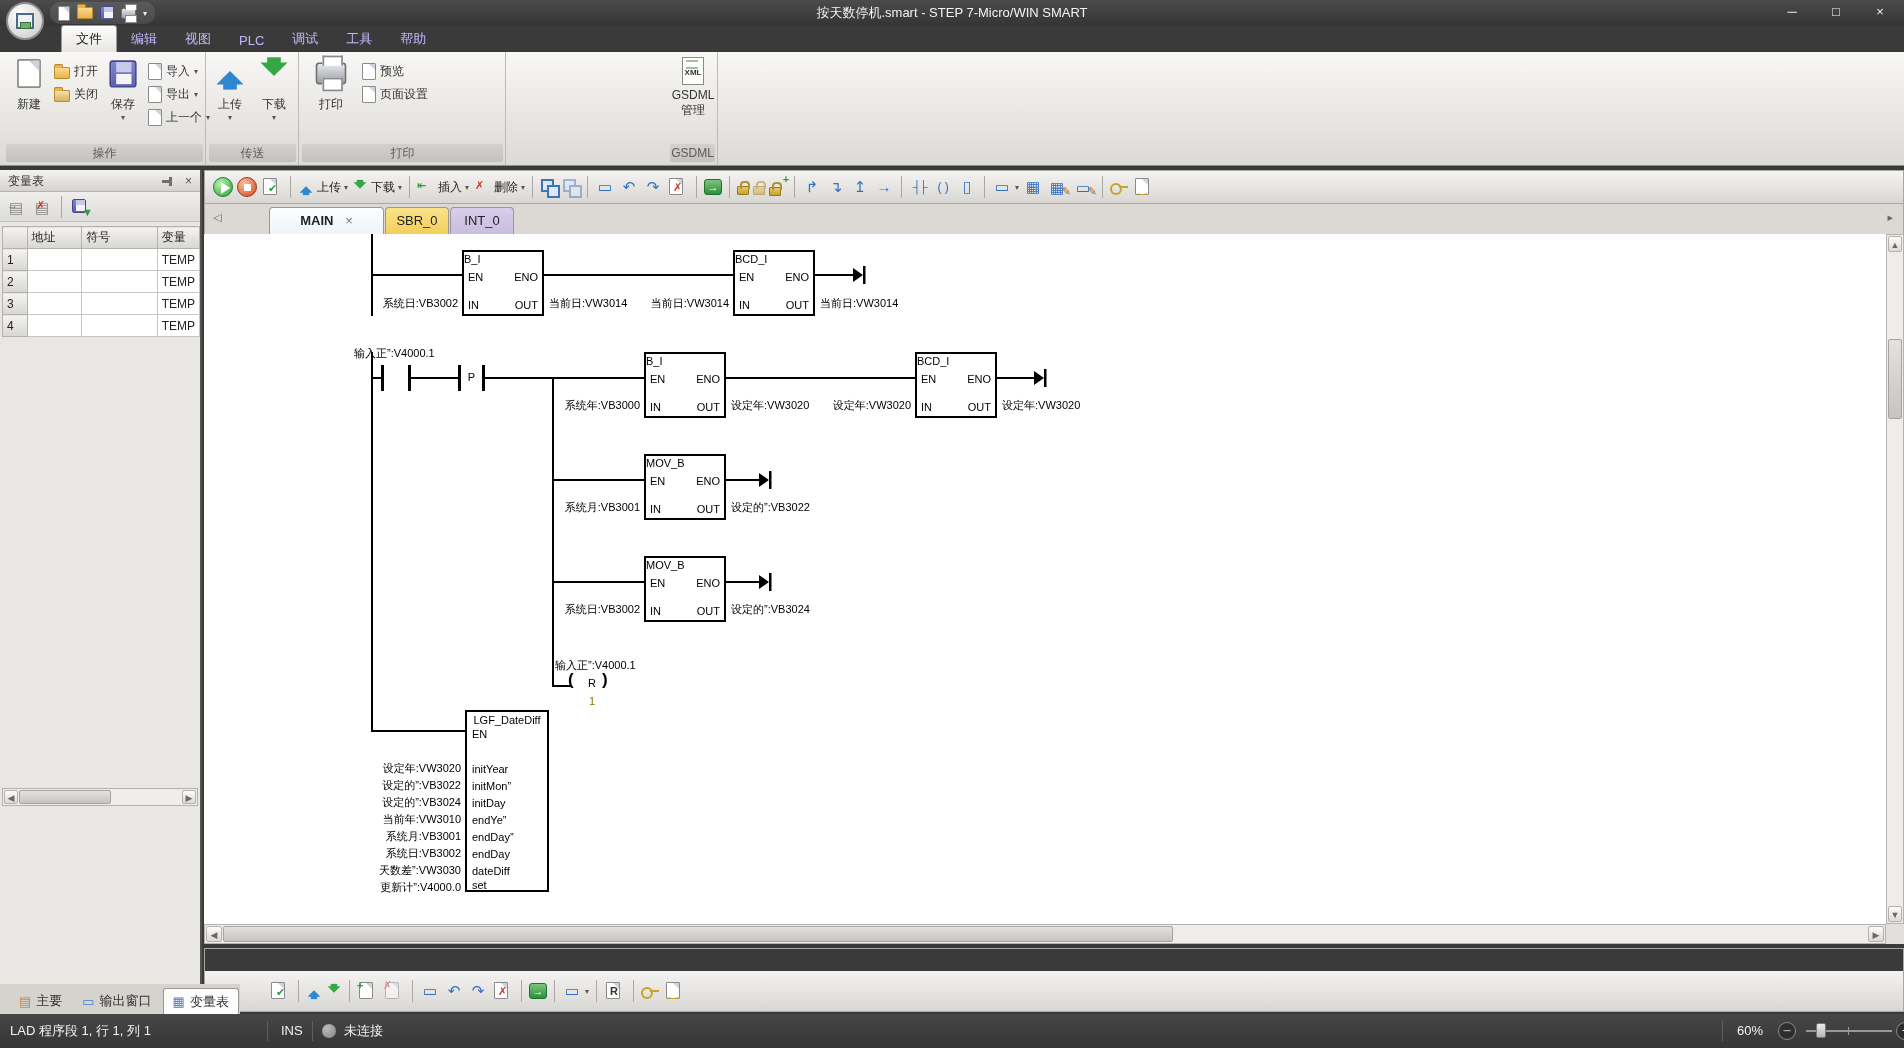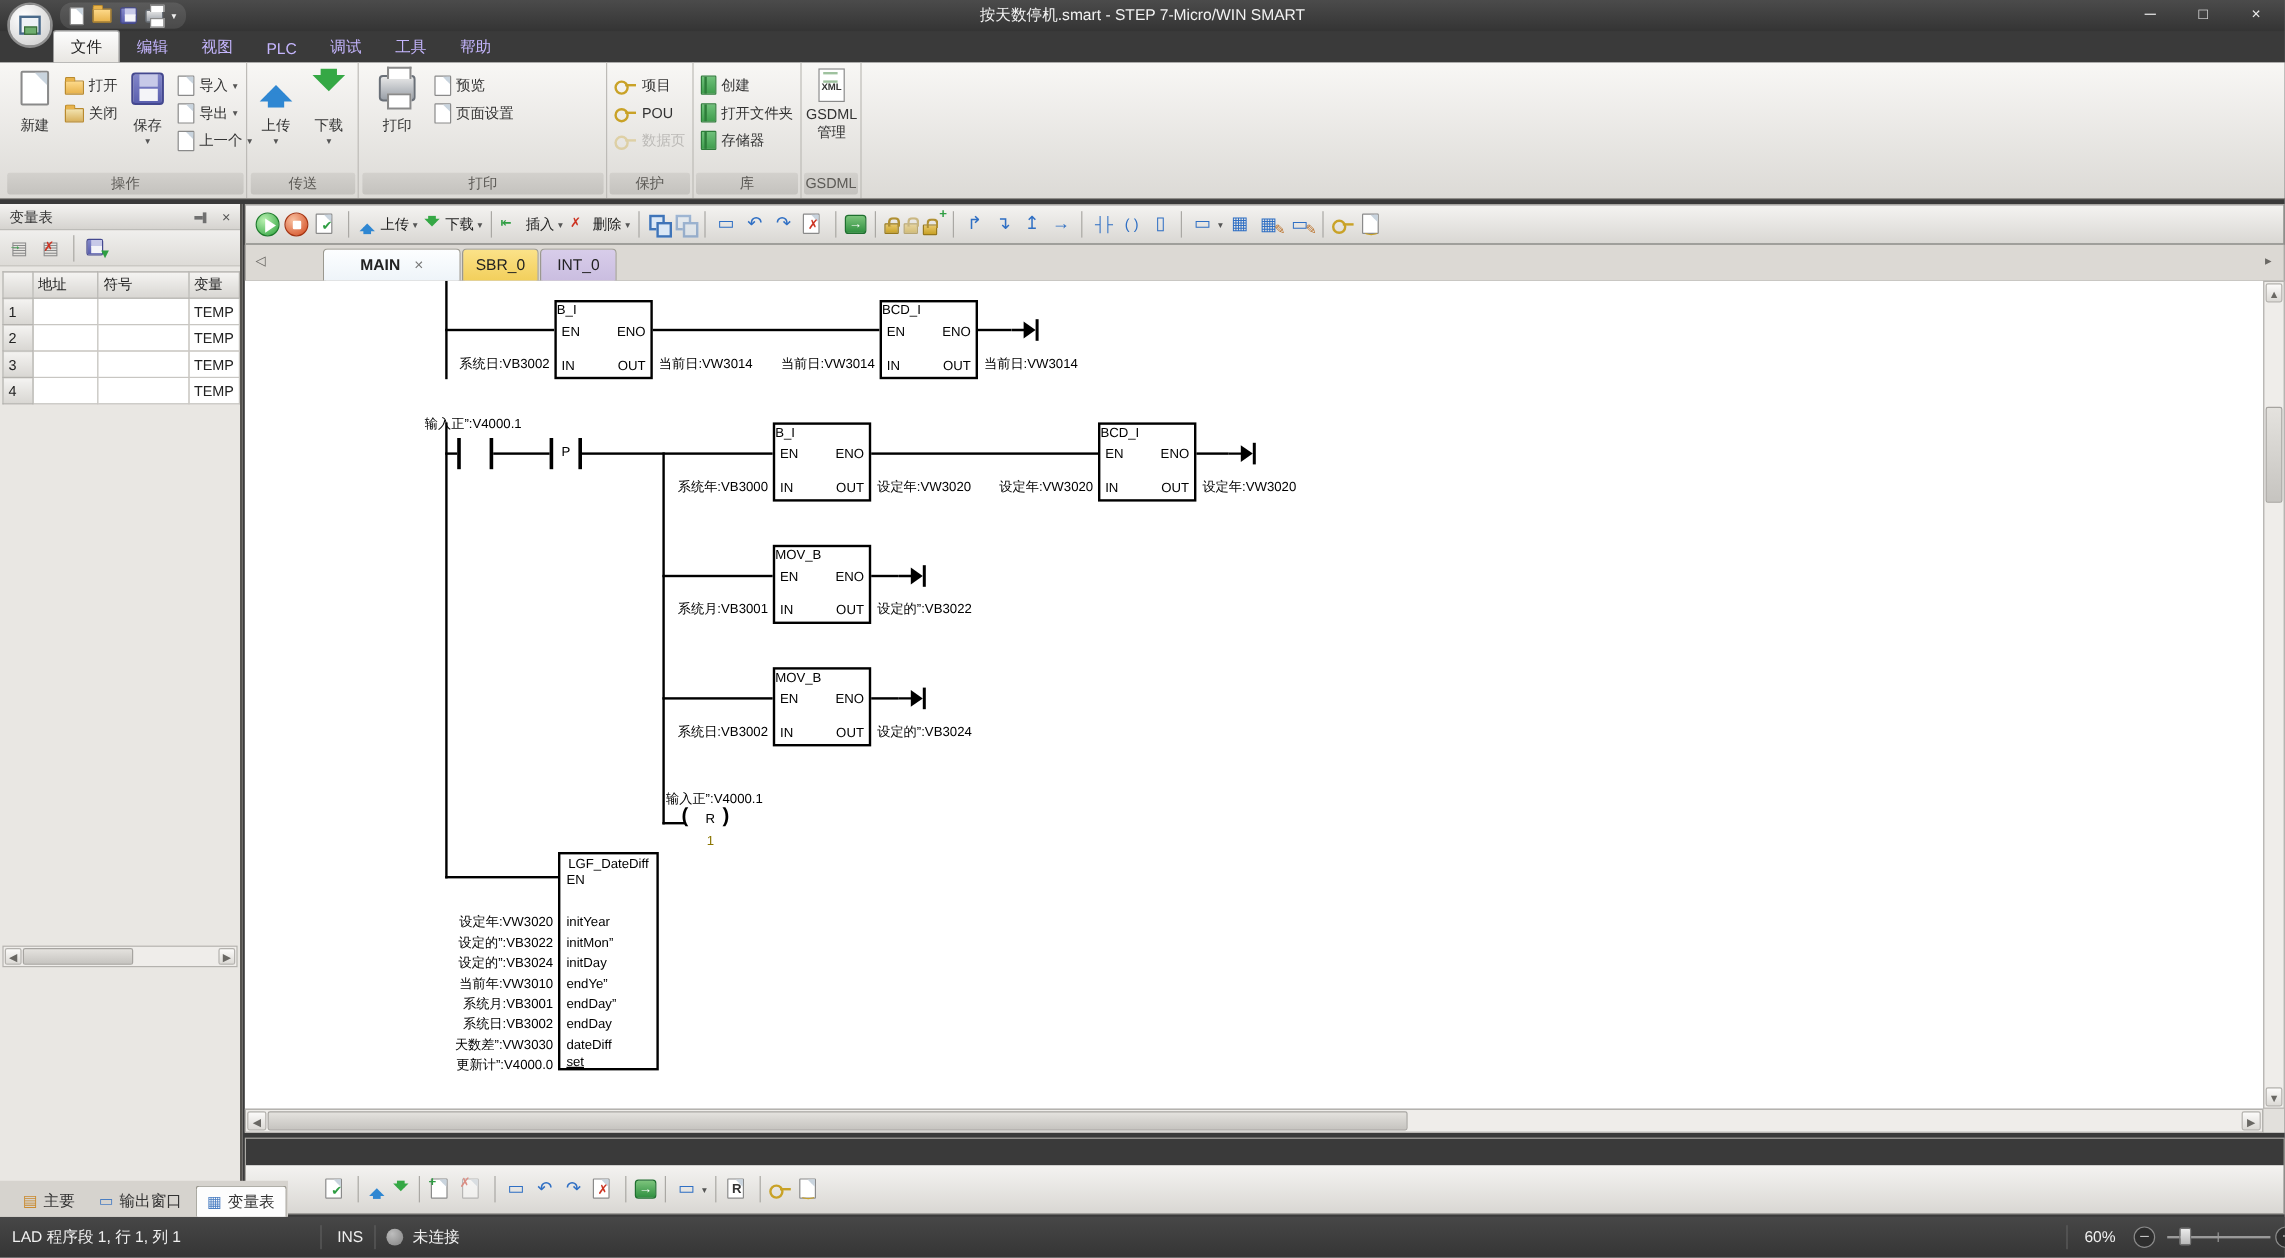--- a/index.html
+++ b/index.html
@@ -8,21 +8,21 @@
 
 #titlebar{position:absolute;left:0;top:0;width:1904px;height:26px;background:linear-gradient(#4b4b4b,#343434)}
 #title{position:absolute;left:0;right:0;top:0;height:26px;line-height:26px;text-align:center;color:#f2f2f2;font-size:13px}
 #orb{position:absolute;left:6px;top:2px;width:38px;height:38px;border-radius:50%;background:radial-gradient(circle at 35% 30%,#ffffff,#c9c9c9);border:2px solid #8e8e8e;z-index:30;display:flex;align-items:center;justify-content:center}
 .orbgrid{width:18px;height:16px;background:#eef2f6;border:2px solid #4a6a8a;position:relative}
 .orbgrid::before{content:"";position:absolute;left:2px;top:7px;width:9px;height:5px;background:#6fae6f;border:1px solid #3a6a3a}
 #qat{position:absolute;left:50px;top:2px;height:22px;display:flex;align-items:center;gap:7px;padding:0 8px;background:rgba(255,255,255,.10);border-radius:10px}
 .winbtns{position:absolute;right:2px;top:0;height:26px;display:flex}
 .winbtn{width:44px;height:26px;line-height:24px;text-align:center;color:#f0f0f0;font-size:13px}
 
-#menubar{position:absolute;left:0;top:26px;width:1904px;height:26px;background:#3a3a3a;display:flex;align-items:flex-end;padding-left:44px}
+#menubar{position:absolute;left:0;top:26px;width:1904px;height:26px;background:#3a3a3a;display:flex;align-items:flex-end;padding-left:61px}
 .mtab{padding:4px 14px;color:#c4b5fd;font-size:13px}
 .mtab.active{background:linear-gradient(#fdfdfd,#e8e6e2);color:#222;border-radius:3px 3px 0 0;border:1px solid #9a9a9a;border-bottom:none}
 
 #ribbon{position:absolute;left:0;top:52px;width:1904px;height:114px;background:linear-gradient(#f8f7f5,#dcdad6);border-bottom:1px solid #8f8d89}
 .rgrp{position:absolute;top:0;height:113px;border-right:1px solid #bdbbb7}
 .glab{position:absolute;left:2px;right:2px;top:92px;height:18px;line-height:18px;text-align:center;font-size:12px;color:#5c5a56;background:linear-gradient(#d3d1cd,#c4c2be);border-radius:2px}
 .rbig{position:absolute;width:46px;text-align:center;font-size:12px;color:#333}
 .rbig .bic{height:40px;display:flex;align-items:center;justify-content:center}
 .rsm{position:absolute;height:22px;display:flex;align-items:center;gap:4px;font-size:12px;color:#333;white-space:nowrap}
 .rsm.dim,.dim{color:#a5a3a0;opacity:.65}
@@ -220,51 +220,21 @@
         <span class="i-doc"></span>
         <span>预览</span>
       </div>
     <div class="rsm" style="left:62px;top:31px">
         <span class="i-doc"></span>
         <span>页面设置</span>
       </div>
     <div class="glab">打印</div>
   </div>
 
-  <div class="rgrp" style="left:506px;width:72px">
-    <div class="rsm" style="left:6px;top:8px">
-        <span class="i-key"></span>
-        <span>项目</span>
-      </div>
-    <div class="rsm" style="left:6px;top:31px">
-        <span class="i-key"></span>
-        <span>POU</span>
-      </div>
-    <div class="rsm dim" style="left:6px;top:54px">
-        <span class="i-key" style="opacity:.5"></span>
-        <span>数据页</span>
-      </div>
-    <div class="glab">保护</div>
-  </div>
-
-  <div class="rgrp" style="left:578px;width:90px">
-    <div class="rsm" style="left:6px;top:8px">
-        <span class="i-book"></span>
-        <span>创建</span>
-      </div>
-    <div class="rsm" style="left:6px;top:31px">
-        <span class="i-book"></span>
-        <span>打开文件夹</span>
-      </div>
-    <div class="rsm" style="left:6px;top:54px">
-        <span class="i-book"></span>
-        <span>存储器</span>
-      </div>
-    <div class="glab">库</div>
-  </div>
+
 
   <div class="rgrp" style="left:668px;width:50px">
     <div class="rbig" style="left:2px;top:2px;width:46px">
       <div class="bic" style="height:34px">
           <span class="i-xml"></span>
         </div>
       <div>GSDML</div>
       <div>管理</div>
     </div>
     <div class="glab">GSDML</div>

